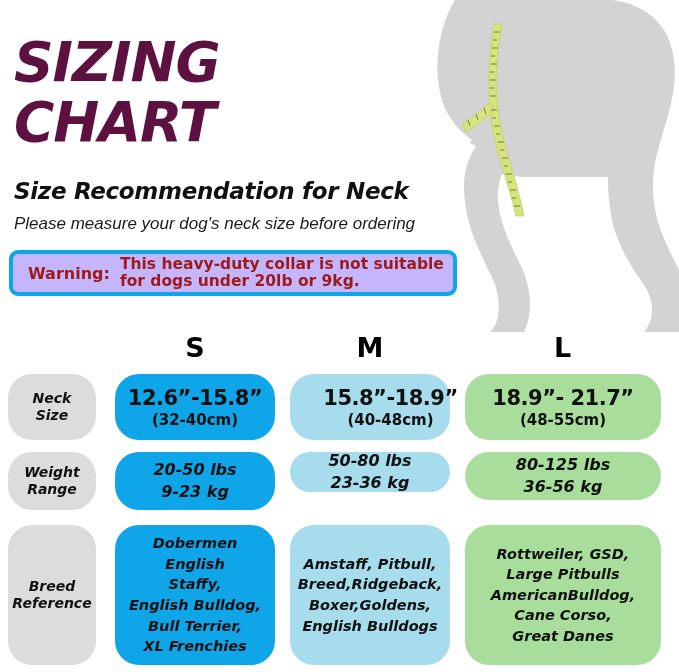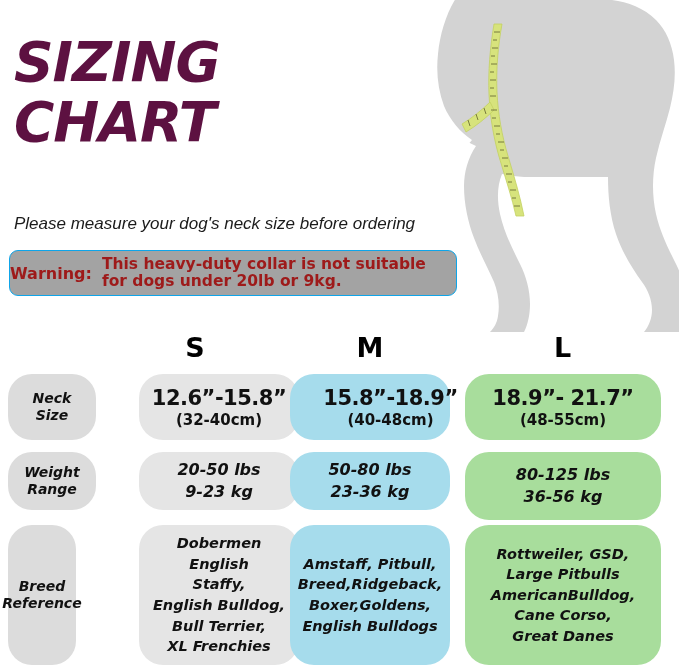--- a/index.html
+++ b/index.html
@@ -75,27 +75,27 @@
     z-index: 5;
   }
 
   
   #warning-box {
     position: absolute;
     left: 9px;
     top: 250px;
     width: 448px;
     height: 46px;
-    border: 1px solid #0ea5e9;
+    border: 4px solid #0ea5e9;
     border-radius: 9px;
-    background: #a3a3a3;
+    background: #c4b5fd;
     display: flex;
     align-items: center;
     box-sizing: border-box;
-    padding: 0 6px 0 0;
+    padding: 0 6px 0 15px;
     z-index: 6;
   }
   #warning-label {
     font-family: "DejaVu Sans", sans-serif;
     font-weight: bold;
     font-size: 16px;
     color: #9e1a1a;
     white-space: nowrap;
     margin-right: 10px;
   }
@@ -132,21 +132,21 @@
   }
   .cell-label {
     background: #dcdcdc;
     font-family: "DejaVu Sans", sans-serif;
     font-weight: bold;
     font-style: italic;
     font-size: 14px;
     line-height: 1.25em;
     color: #111111;
   }
-  .cell-pink  { background: #e5e5e5; margin-left: 24px; }
+  .cell-pink  { background: #0ea5e9; }
   .cell-blue  { background: #a6dcec; }
   .cell-green { background: #a8dd9c; }
 
   .neck-main {
     font-family: "DejaVu Sans", sans-serif;
     font-weight: bold;
     font-size: 21px;
     letter-spacing: -0.5px;
     color: #111111;
     white-space: nowrap;
@@ -231,20 +231,21 @@
         <line x1="70" y1="130" x2="72" y2="136"></line>
       </g>
     </g>
   </svg>
 
   <div id="title-block">
     <div class="big-title">SIZING</div>
     <div class="big-title line2">CHART</div>
   </div>
 
+  <div id="subtitle">Size Recommendation for Neck</div>
   <div id="instruction">Please measure your dog's neck size before ordering</div>
 
   <div id="warning-box">
     <div id="warning-label">Warning:</div>
     <div id="warning-text">
       <div>This heavy-duty collar is not suitable</div>
       <div>for dogs under 20lb or 9kg.</div>
     </div>
   </div>
 
@@ -270,30 +271,30 @@
   </div>
 
   <div class="cell cell-label" style="left:8px; top:452px; width:88px; height:58px;">
     <div>Weight</div>
     <div>Range</div>
   </div>
   <div class="cell cell-pink" style="left:115px; top:452px; width:160px; height:58px;">
     <div class="weight-line">20-50 lbs</div>
     <div class="weight-line">9-23 kg</div>
   </div>
-  <div class="cell cell-blue" style="left:290px; top:452px; width:160px; height:58px;align-items:center;">
+  <div class="cell cell-blue" style="left:290px; top:452px; width:160px; height:40px;align-items:center;">
     <div class="weight-line">50-80 lbs</div>
     <div class="weight-line">23-36 kg</div>
   </div>
-  <div class="cell cell-green" style="left:465px; top:452px; width:196px; height:68px;">
+  <div class="cell cell-green" style="left:465px; top:452px; width:196px; height:48px;">
     <div class="weight-line">80-125 lbs</div>
     <div class="weight-line">36-56 kg</div>
   </div>
 
-  <div class="cell cell-label" style="left:8px; top:525px; width:68px; height:140px;">
+  <div class="cell cell-label" style="left:8px; top:525px; width:88px; height:140px;">
     <div>Breed</div>
     <div>Reference</div>
   </div>
   <div class="cell cell-pink" style="left:115px; top:525px; width:160px; height:140px;">
     <div class="breed-text">
       <div>Dobermen English</div>
       <div>Staffy,</div>
       <div>English Bulldog,</div>
       <div>Bull Terrier,</div>
       <div>XL Frenchies</div>

